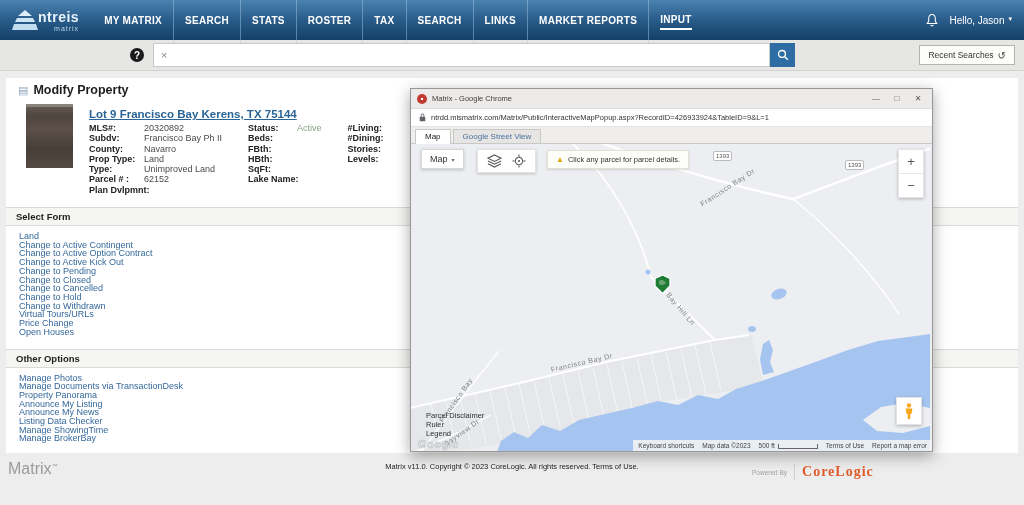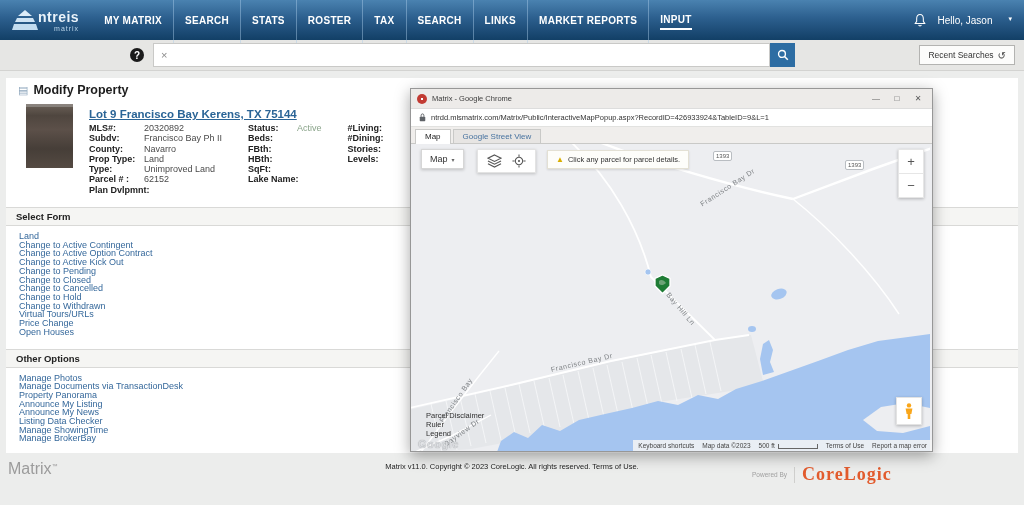--- a/index.html
+++ b/index.html
@@ -12,21 +12,21 @@
   .logo-text{line-height:1;}
   .logo-brand{font-size:14px;font-weight:bold;letter-spacing:.5px;color:#eaf3fa;}
   .logo-sub{font-size:7px;color:#bcd6ea;text-align:right;margin-top:1px;letter-spacing:1px;}
   .nav-items{display:flex;height:40px;align-items:center;}
   .nav-item{font-size:10px;font-weight:bold;letter-spacing:.3px;color:#fff;padding:8px 11px;
             height:40px;display:flex;align-items:center;cursor:pointer;white-space:nowrap;}
   .nav-item + .nav-item{border-left:1px solid rgba(170,205,232,.45);}
   .nav-item span{padding:3px 0;}
   .nav-item.active span{border-bottom:2px solid #fff;}
   .nav-right{margin-left:auto;display:flex;align-items:center;gap:10px;}
-  .greeting{font-size:10px;display:flex;align-items:flex-start;gap:16px;cursor:pointer;}
+  .greeting{font-size:10px;display:flex;align-items:flex-start;gap:4px;cursor:pointer;}
   .greeting .caret{font-size:7px;}
   
   .searchrow{height:30px;background:#e6e6e4;border-bottom:1px solid #d3d3d1;
              display:flex;align-items:center;}
   .help-circle{margin-left:130px;width:14px;height:14px;border-radius:50%;background:#1b1b1b;
                color:#fff;font-size:10px;font-weight:bold;display:flex;align-items:center;
                justify-content:center;cursor:pointer;flex:none;}
   .search-box{margin-left:9px;width:615px;height:22px;background:#fff;border:1px solid #c9c9c7;
               display:flex;align-items:center;}
   .search-box input{flex:1;border:none;outline:none;font-size:10px;padding:0 7px;color:#333;
@@ -71,21 +71,21 @@
   .cancel-icon{font-size:9px;color:#dce9f4;}
   
   .footer{position:absolute;left:0;right:0;bottom:0;height:50px;background:#ecedec;}
   .f-matrix{position:absolute;left:8px;top:5px;font-size:16px;color:#9b9b9b;cursor:default;}
   .f-matrix sup{font-size:6px;}
   .f-center{position:absolute;left:0;right:0;top:7px;text-align:center;font-size:7.5px;
             color:#222;line-height:10px;}
   .f-pb{position:absolute;left:752px;top:9px;display:flex;align-items:center;gap:7px;}
   .f-pb-label{font-size:6.5px;color:#a0a0a0;}
   .f-pb-div{width:1px;height:16px;background:#cfcfcd;}
-  .f-corelogic{font-family:"Liberation Serif",serif;font-weight:bold;font-size:18px;
+  .f-corelogic{font-family:"Liberation Serif",serif;font-weight:bold;font-size:14px;
                color:#e25b2d;letter-spacing:1px;}
   
   .chrome-win{position:absolute;left:410px;top:88px;width:521px;height:362px;background:#fff;
               border:1px solid #979797;box-shadow:0 4px 14px rgba(0,0,0,.35);
               display:flex;flex-direction:column;}
   .cw-titlebar{height:19px;background:#edebe9;display:flex;align-items:center;gap:5px;
                padding:0 6px;border-bottom:1px solid #ddd;flex:none;}
   .cw-appicon{width:10px;height:10px;border-radius:50%;flex:none;
               background:radial-gradient(circle at 50% 50%,#fff 0 18%,#c23b33 22% 100%);}
   .cw-title{font-size:7.5px;color:#3c3c3c;flex:1;}

